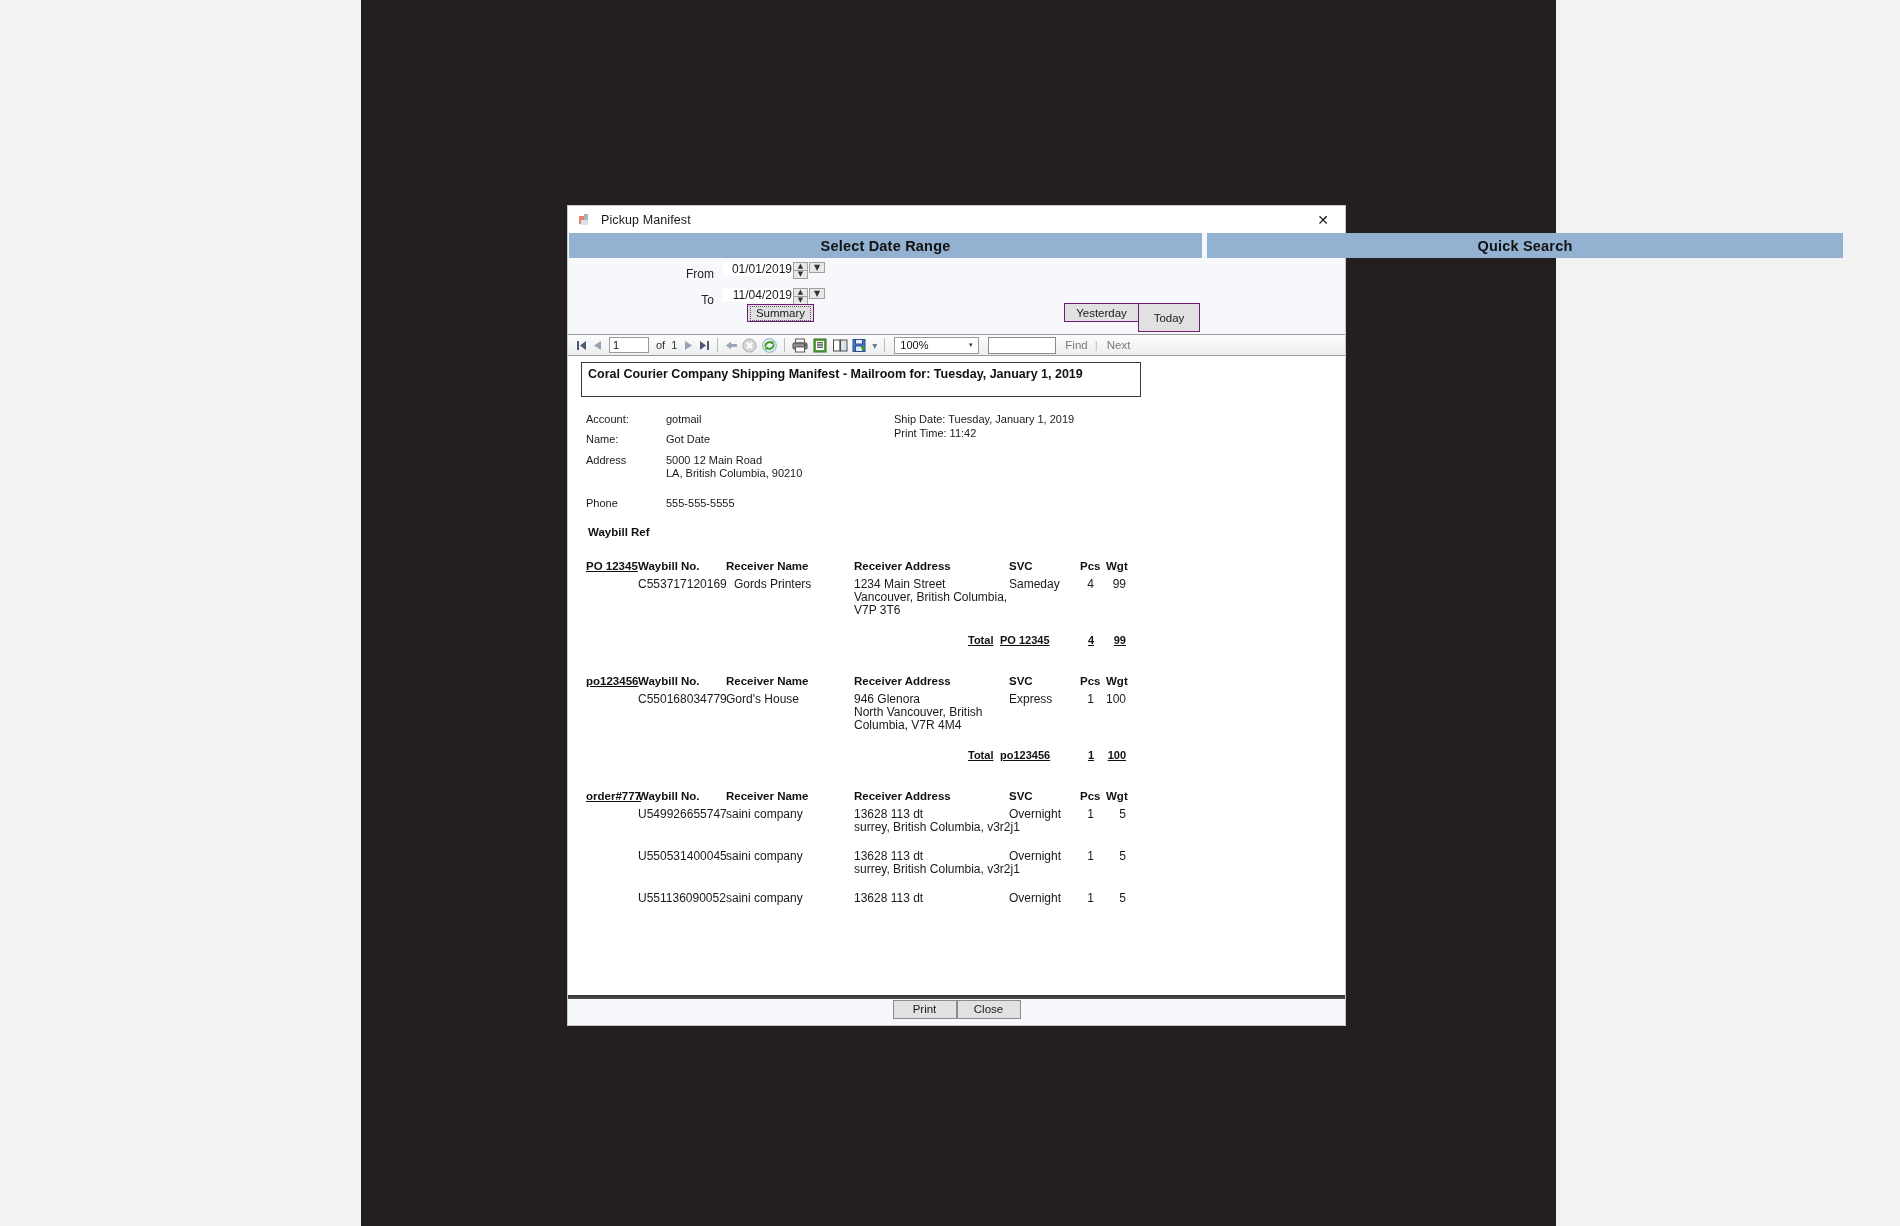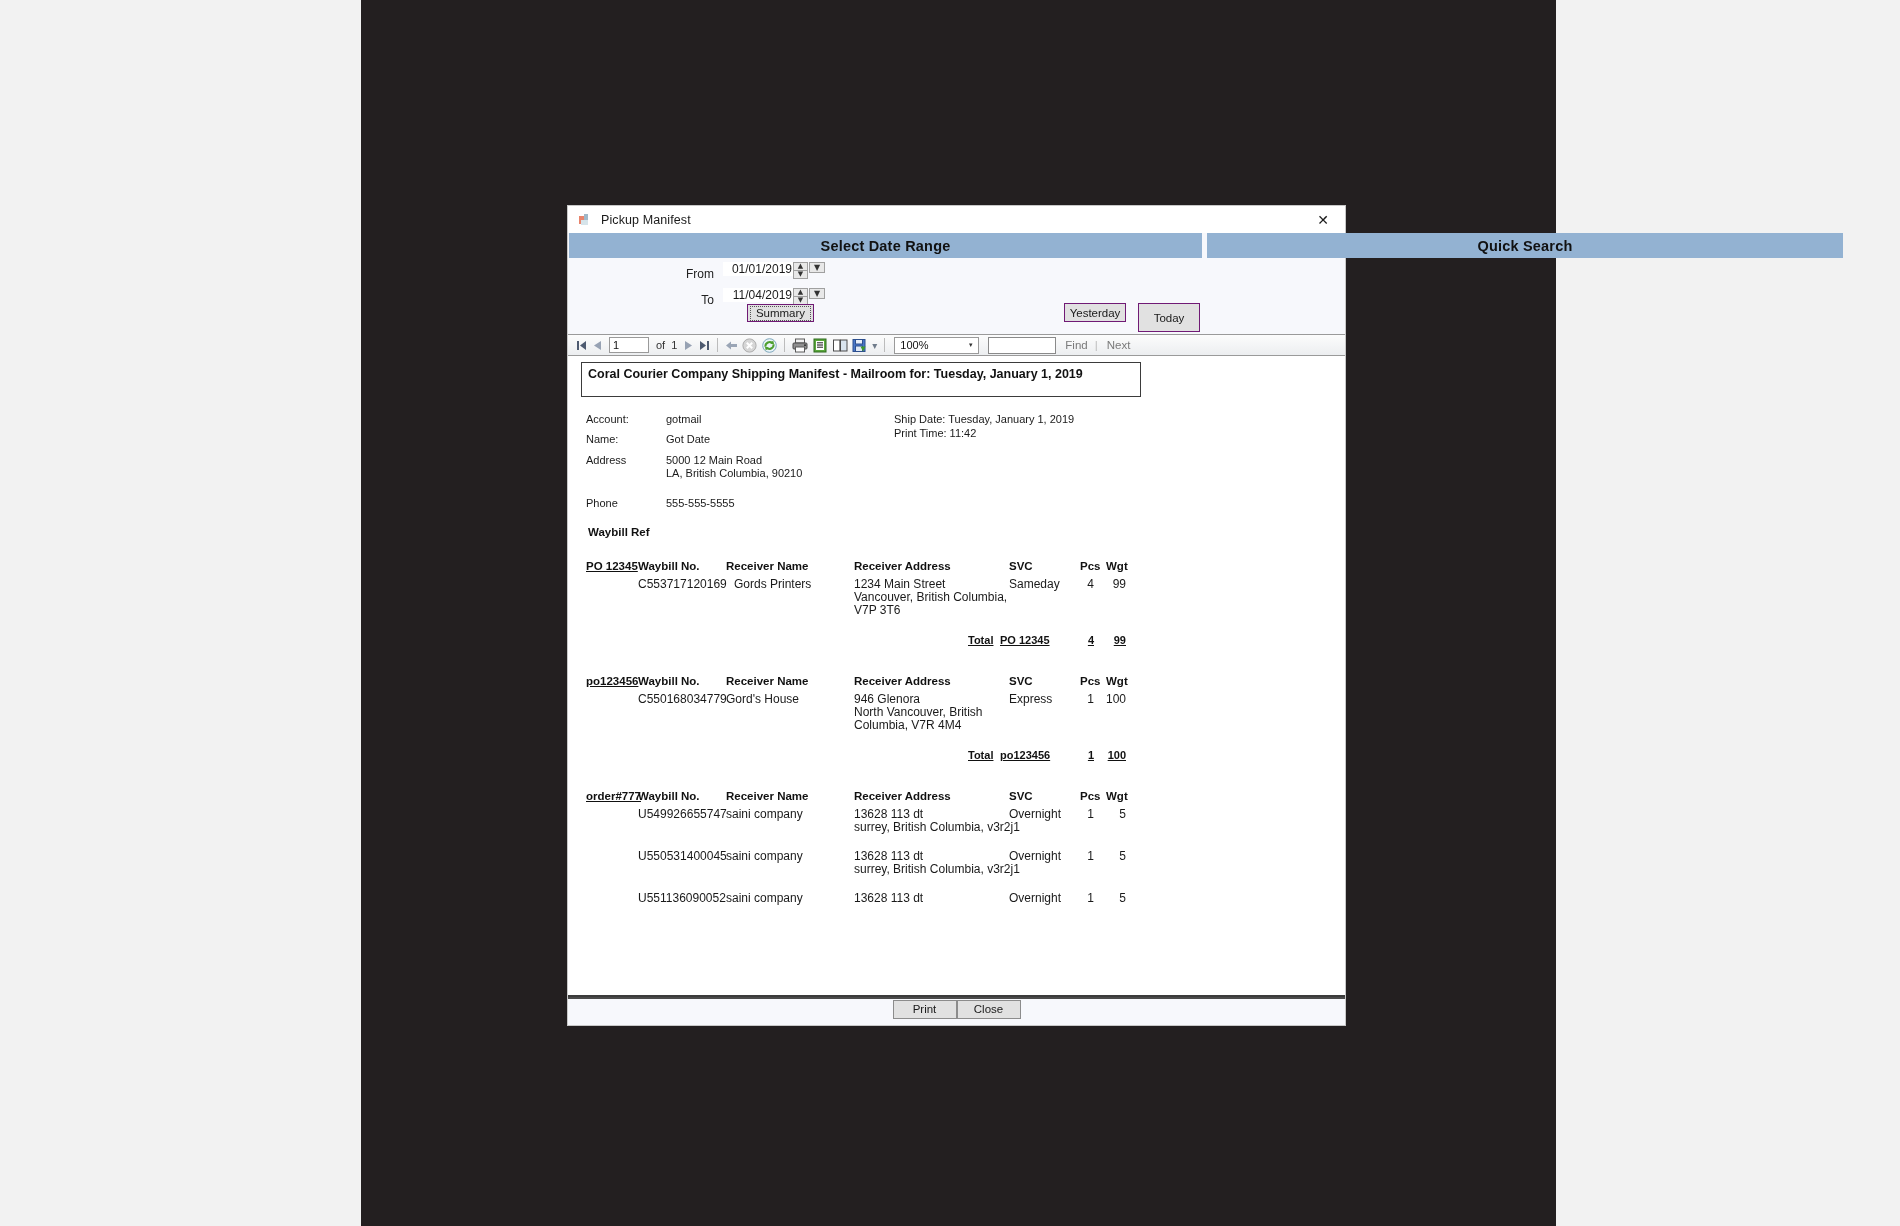--- a/index.html
+++ b/index.html
@@ -93,21 +93,21 @@
   .btn{
     position:absolute;
     background:#e1e1e1;border:1px solid #701a75;
     font-size:11.5px;color:#1a1a1a;
     display:flex;align-items:center;justify-content:center;
     cursor:pointer;box-sizing:border-box;
     font-family:"Liberation Sans", sans-serif;
   }
   #btn-summary{left:179px;top:71px;width:67px;height:18px;}
   #btn-summary span{border:1px dotted #555;padding:0 5px 0 5px;line-height:13px;}
-  #btn-yesterday{left:496px;top:70px;width:62px;height:19px;}
+  #btn-yesterday{left:496px;top:70px;width:75px;height:19px;}
   #btn-today{left:570px;top:70px;width:62px;height:29px;}
 
   
   #rpt-toolbar{
     position:relative;height:22px;
     background:linear-gradient(#fcfcfc,#eceef0);
     border-top:1px solid #9a9a9a;border-bottom:1px solid #9a9a9a;
     display:flex;align-items:center;
     padding-left:5px;box-sizing:border-box;
   }

